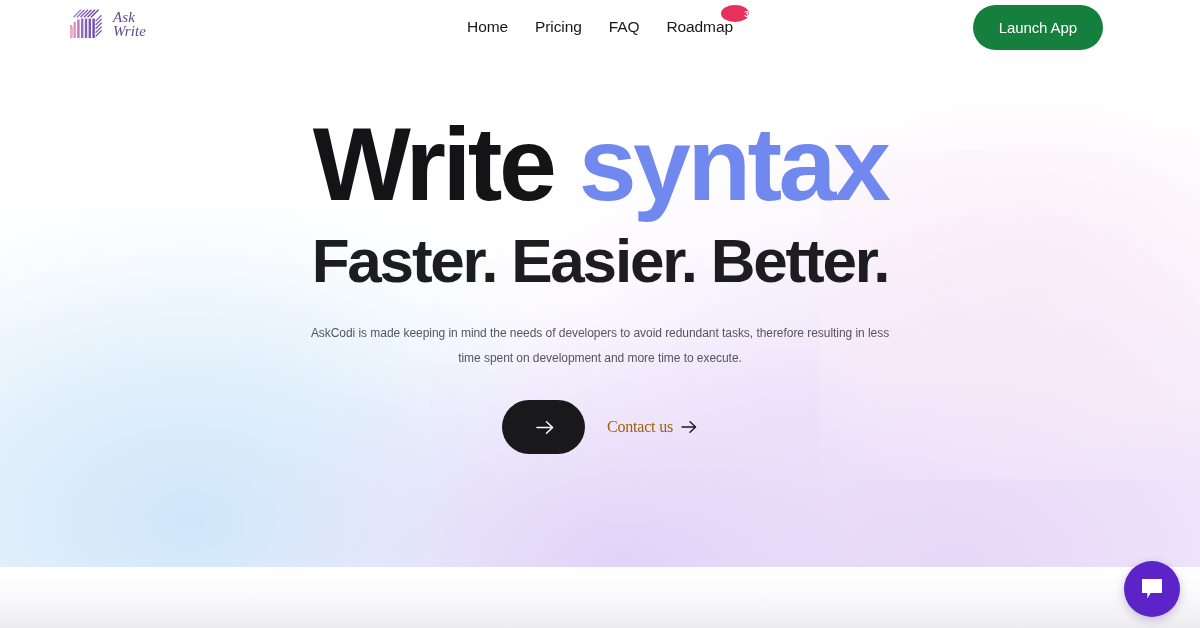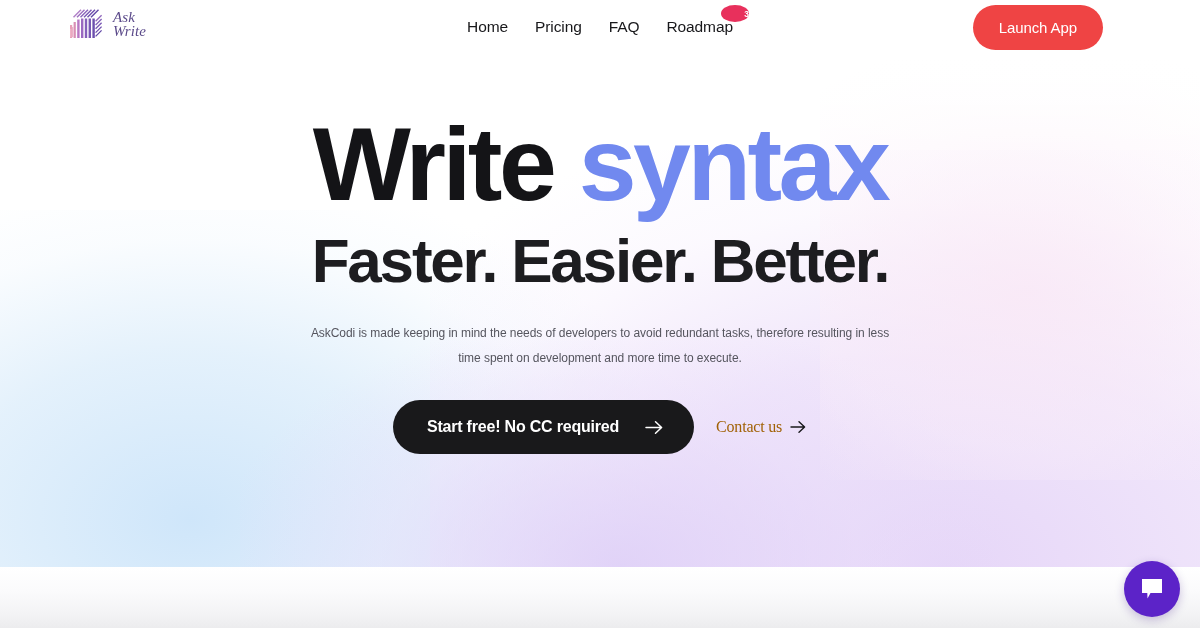--- a/index.html
+++ b/index.html
@@ -69,21 +69,21 @@
     position:absolute; right:-16px; top:-13px;
     width:17px; height:17px; border-radius:50%;
     background:#e8305c; color:#fff; font-size:8.5px; font-weight:bold;
     display:flex; align-items:center; justify-content:center; letter-spacing:0;
     box-shadow:0 0 0 1.5px #fff;
     padding-left:28px;
   }
 
   .launch-btn {
     position:absolute; right:97px; top:5px;
-    background:#ef4444; color:#fff; border:none; border-radius:24px;
+    background:#15803d; color:#fff; border:none; border-radius:24px;
     height:45px; padding:0 26px; font-size:15px; letter-spacing:-0.1px;
     font-family:"Liberation Sans", sans-serif; cursor:pointer;
   }
 
   
   .hero-content {
     position:absolute; left:0; top:0; width:1200px; height:567px;
     display:flex; flex-direction:column; align-items:center; z-index:10;
   }
   .headline-1 {
@@ -212,21 +212,20 @@
     <div class="headline-1">
       <span>Write</span><span>&nbsp;</span><span class="accent">syntax</span>
     </div>
 
     <div class="headline-2">Faster. Easier. Better.</div>
 
     <div class="subhead">AskCodi is made keeping in mind the needs of developers to avoid redundant tasks, therefore resulting in less time spent on development and more time to execute.</div>
 
     <div class="cta-row">
       <button class="cta-primary">
-        <span>Start free! No CC required</span>
         <svg class="arrow" width="19" height="15" viewBox="0 0 19 15">
           <path d="M1 7.5 H16 M10.5 1.8 L16.6 7.5 L10.5 13.2" stroke="#ffffff" stroke-width="1.5" fill="none" stroke-linecap="round" stroke-linejoin="round"></path>
         </svg>
       </button>
 
       <button class="cta-secondary">
         <span>Contact us</span>
         <svg class="arrow" width="17" height="14" viewBox="0 0 17 14">
           <path d="M1 7 H14 M9 1.8 L14.6 7 L9 12.2" stroke="#18181b" stroke-width="1.4" fill="none" stroke-linecap="round" stroke-linejoin="round"></path>
         </svg>

